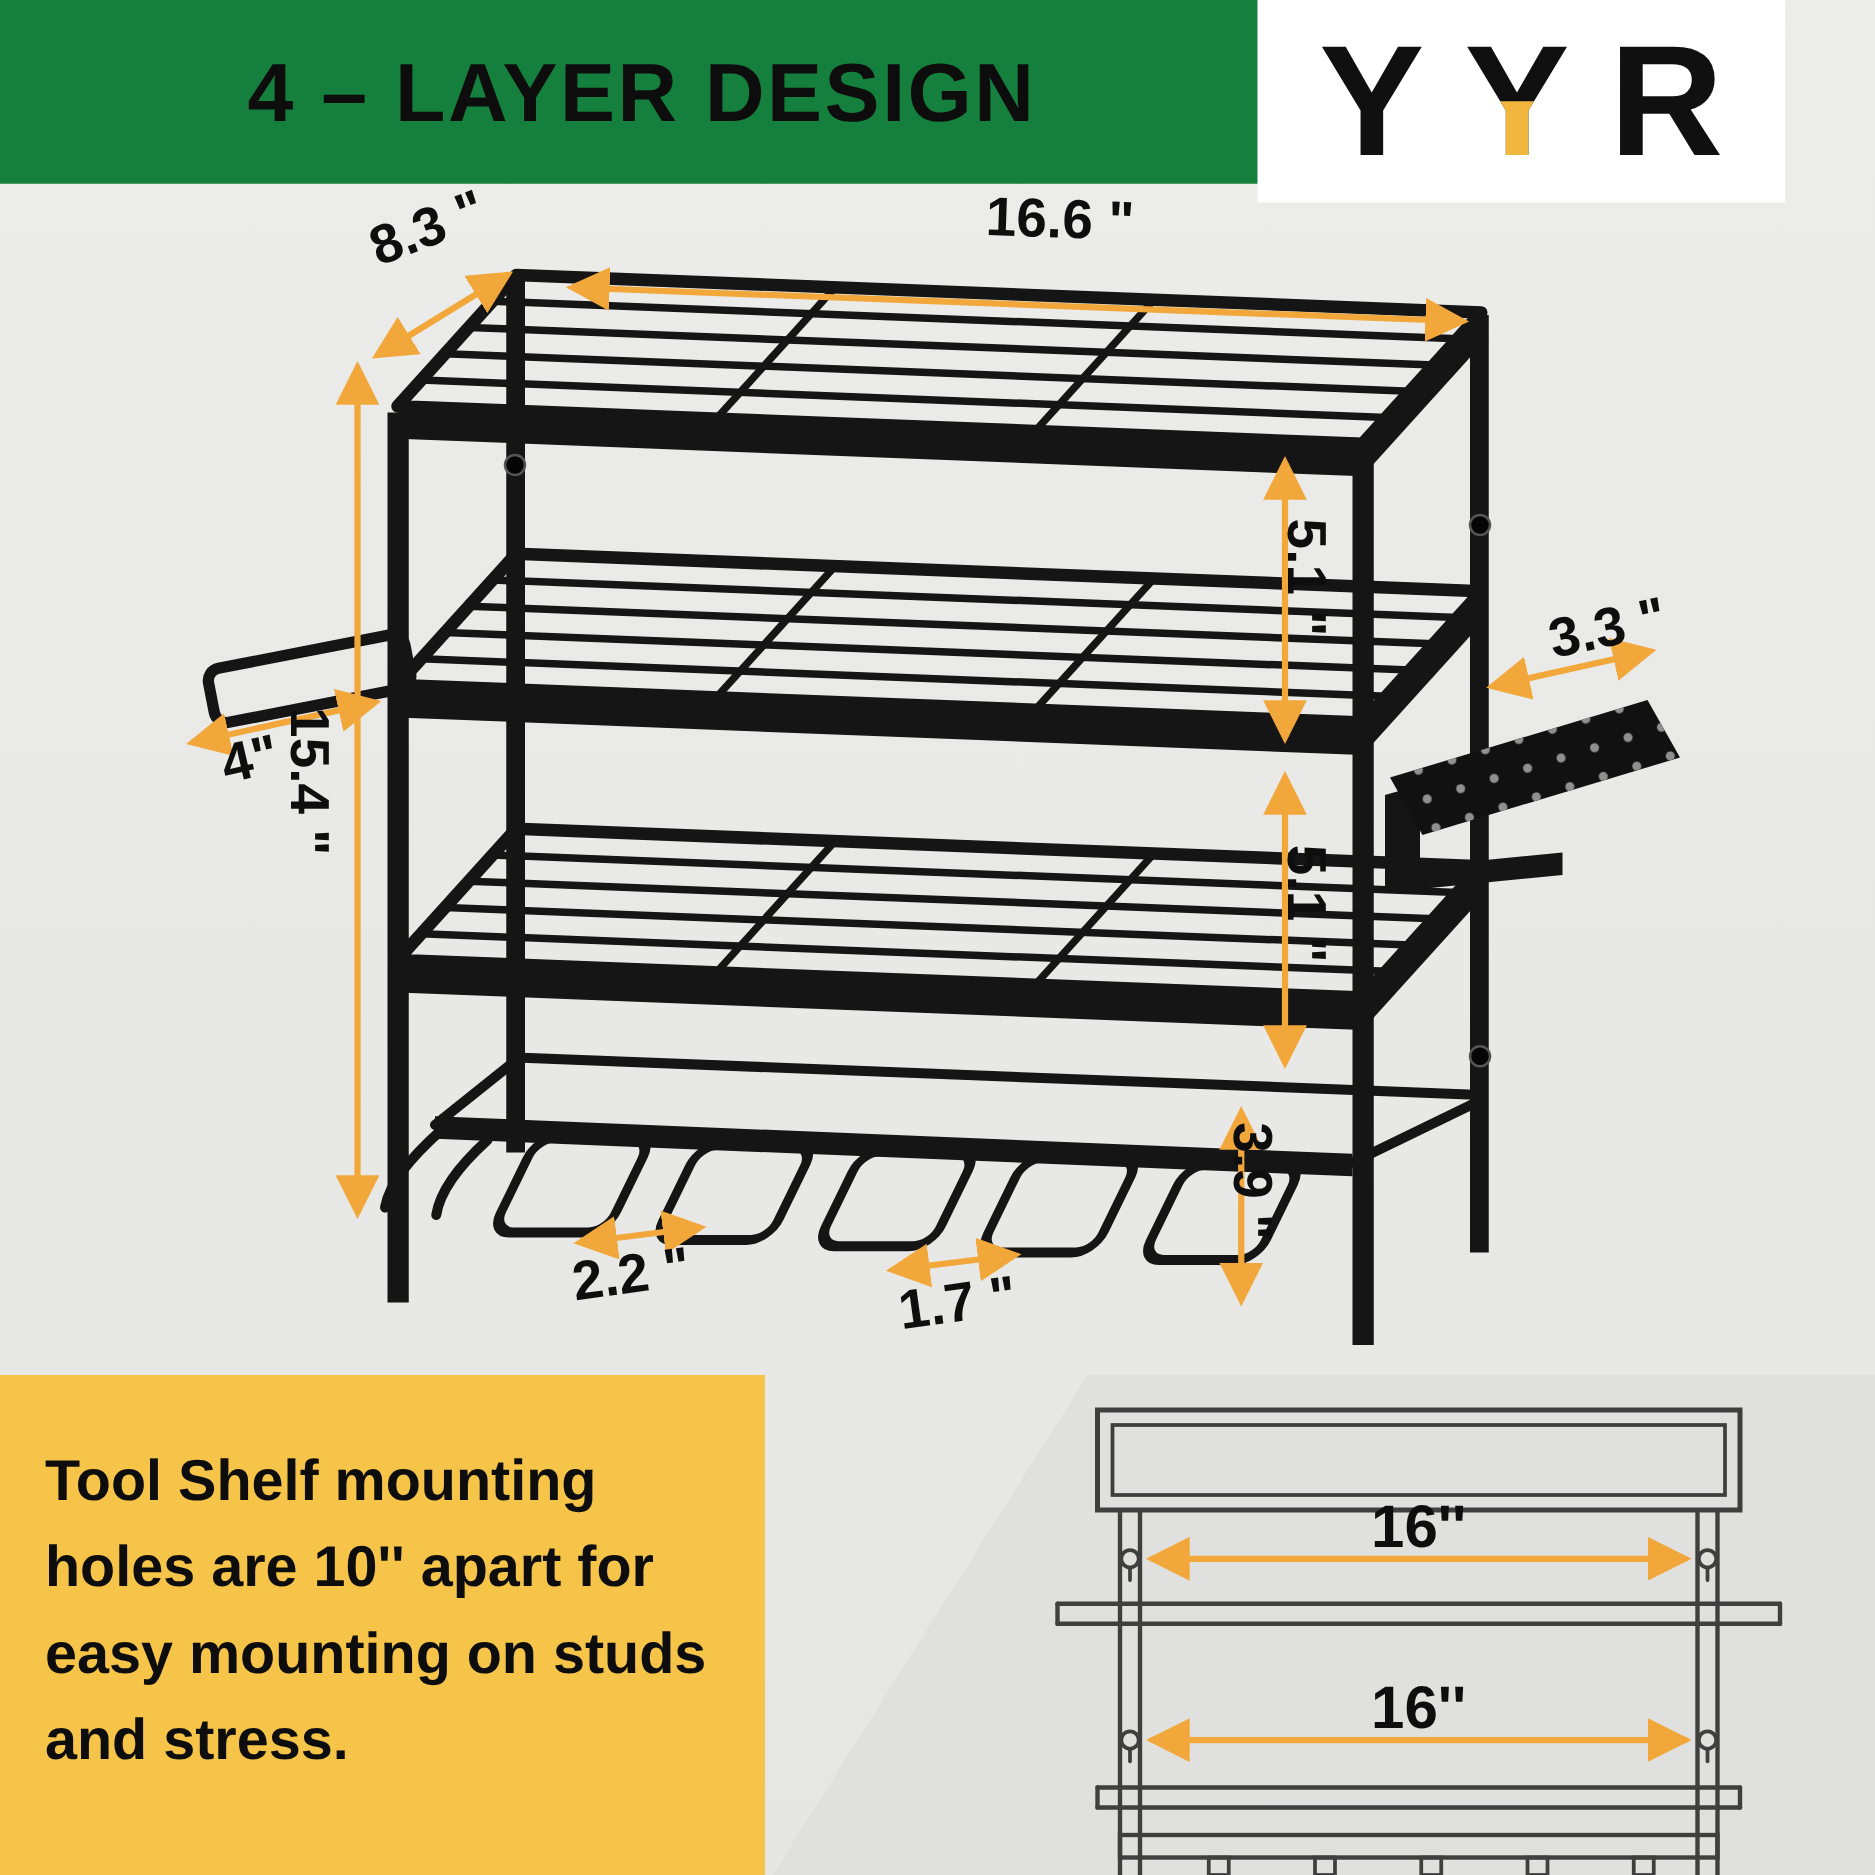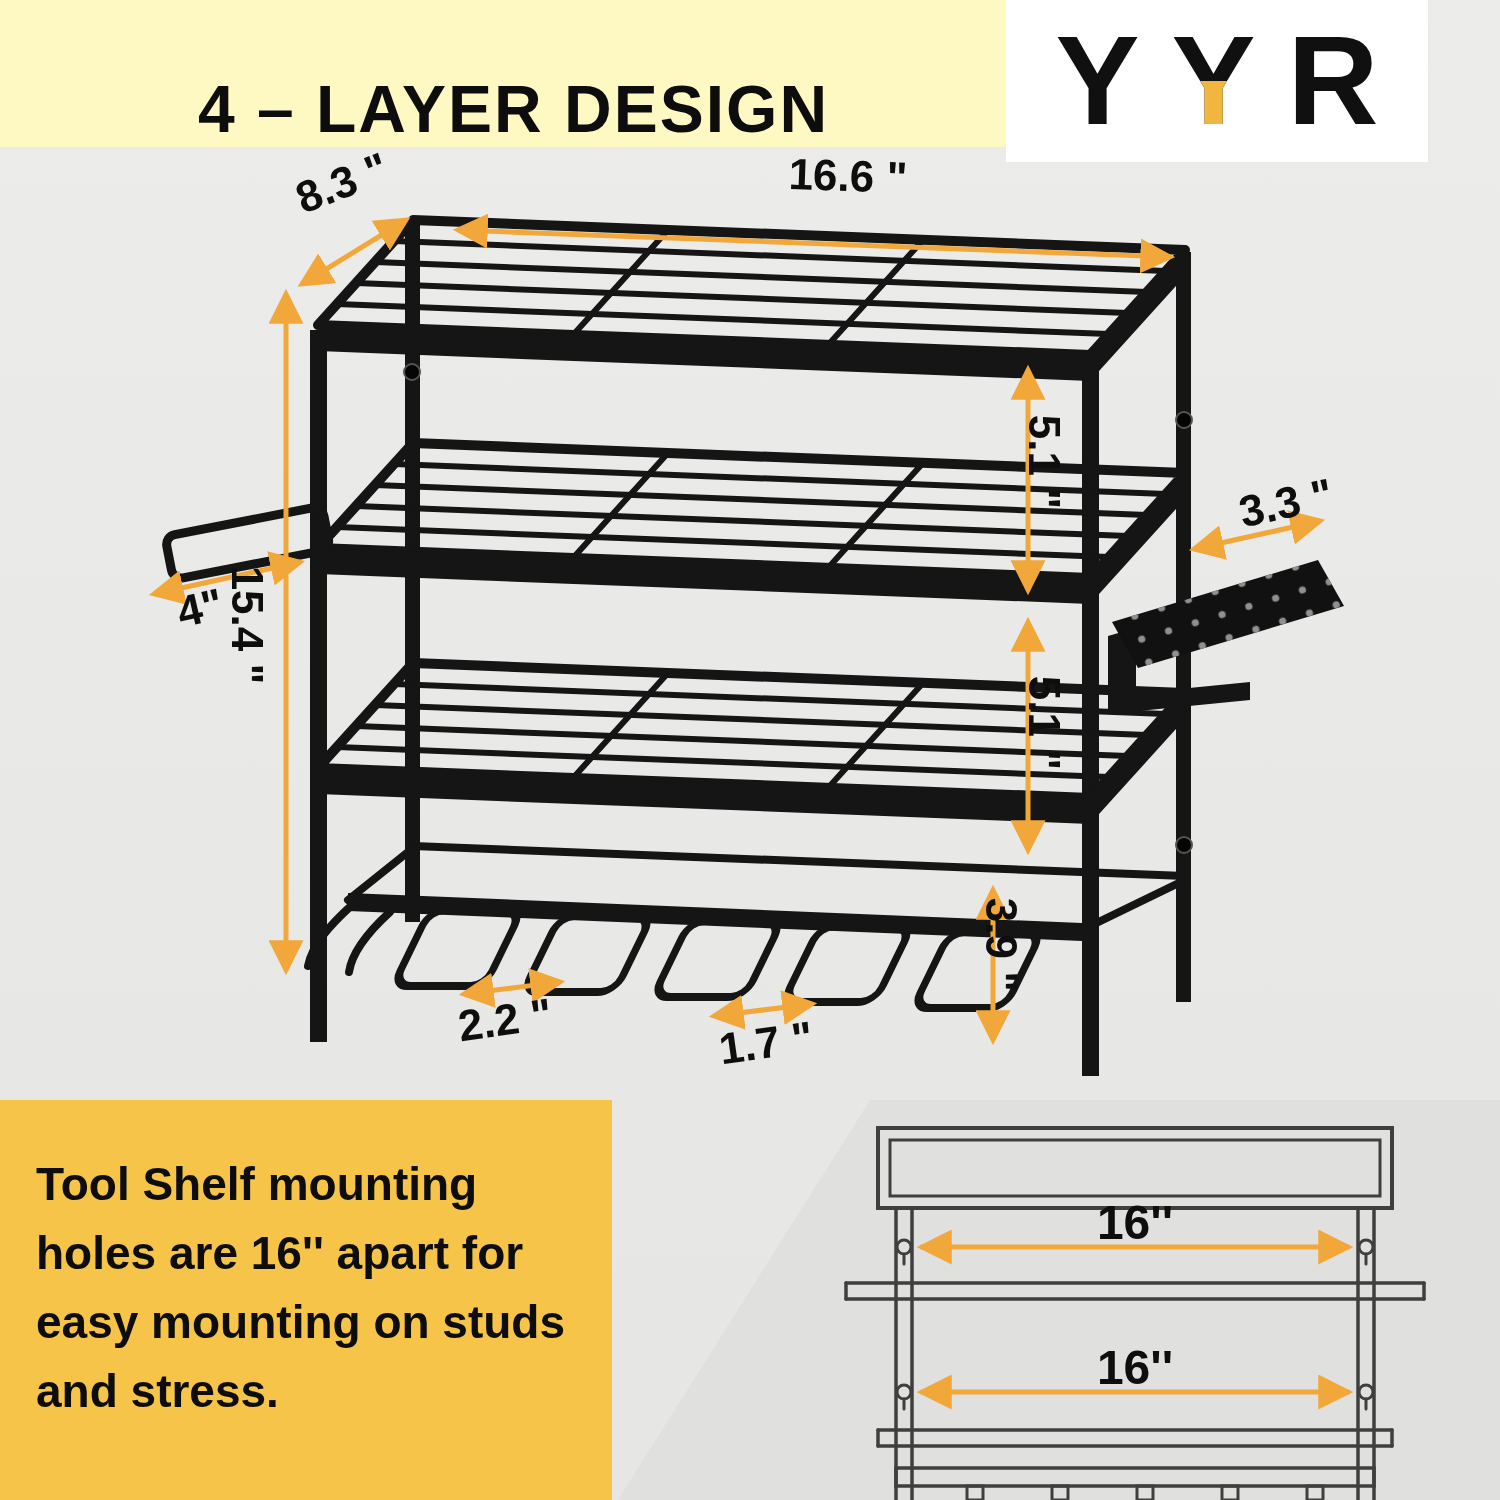--- a/index.html
+++ b/index.html
@@ -4,21 +4,21 @@
 <style>
   html,body{margin:0;padding:0;}
   body{
     width:1500px;height:1500px;position:relative;overflow:hidden;
     background:linear-gradient(180deg,#ececea 0%,#e8e8e6 60%,#e6e6e4 100%);
     font-family:"Liberation Sans",sans-serif;
   }
   
   .banner{
     position:absolute;left:0;top:0;width:1027px;height:147px;
-    background:#fef9c3;display:flex;align-items:flex-end;justify-content:center;z-index:3;
+    background:#15803d;display:flex;align-items:center;justify-content:center;z-index:3;
   }
   .banner h1{
     margin:0;font-weight:900;font-size:66px;letter-spacing:2px;color:#0d0d0d;
     font-family:"Liberation Sans",sans-serif;
   }
   
   .logo-box{
     position:absolute;left:1006px;top:0;width:422px;height:162px;background:#ffffff;
     display:flex;align-items:center;justify-content:center;z-index:3;
   }
@@ -218,17 +218,17 @@
 <div class="dim" style="left:1044px;top:462px;transform:translate(-50%,-50%) rotate(90deg);">5.1 "</div>
 <div class="dim" style="left:1044px;top:723px;transform:translate(-50%,-50%) rotate(90deg);">5.1 "</div>
 <div class="dim" style="left:1001px;top:945px;transform:translate(-50%,-50%) rotate(90deg);">3.9 "</div>
 <div class="dim" style="left:247px;top:625px;transform:translate(-50%,-50%) rotate(90deg);">15.4 "</div>
 <div class="dim" style="left:200px;top:608px;transform:translate(-50%,-50%) rotate(-13deg);">4"</div>
 <div class="dim" style="left:1286px;top:503px;transform:translate(-50%,-50%) rotate(-12deg);">3.3 "</div>
 <div class="dim" style="left:505px;top:1020px;transform:translate(-50%,-50%) rotate(-8deg);">2.2 "</div>
 <div class="dim" style="left:766px;top:1043px;transform:translate(-50%,-50%) rotate(-8deg);">1.7 "</div>
 
 <div class="note-block">
-  <p>Tool Shelf mounting holes are 16'' apart for easy mounting on studs and stress.</p>
+  <p>Tool Shelf mounting holes are 10'' apart for easy mounting on studs and stress.</p>
 </div>
 
 <div class="dim16" style="left:1135px;top:1222px;transform:translate(-50%,-50%);">16''</div>
 <div class="dim16" style="left:1135px;top:1367px;transform:translate(-50%,-50%);">16''</div>
 
 </body></html>

